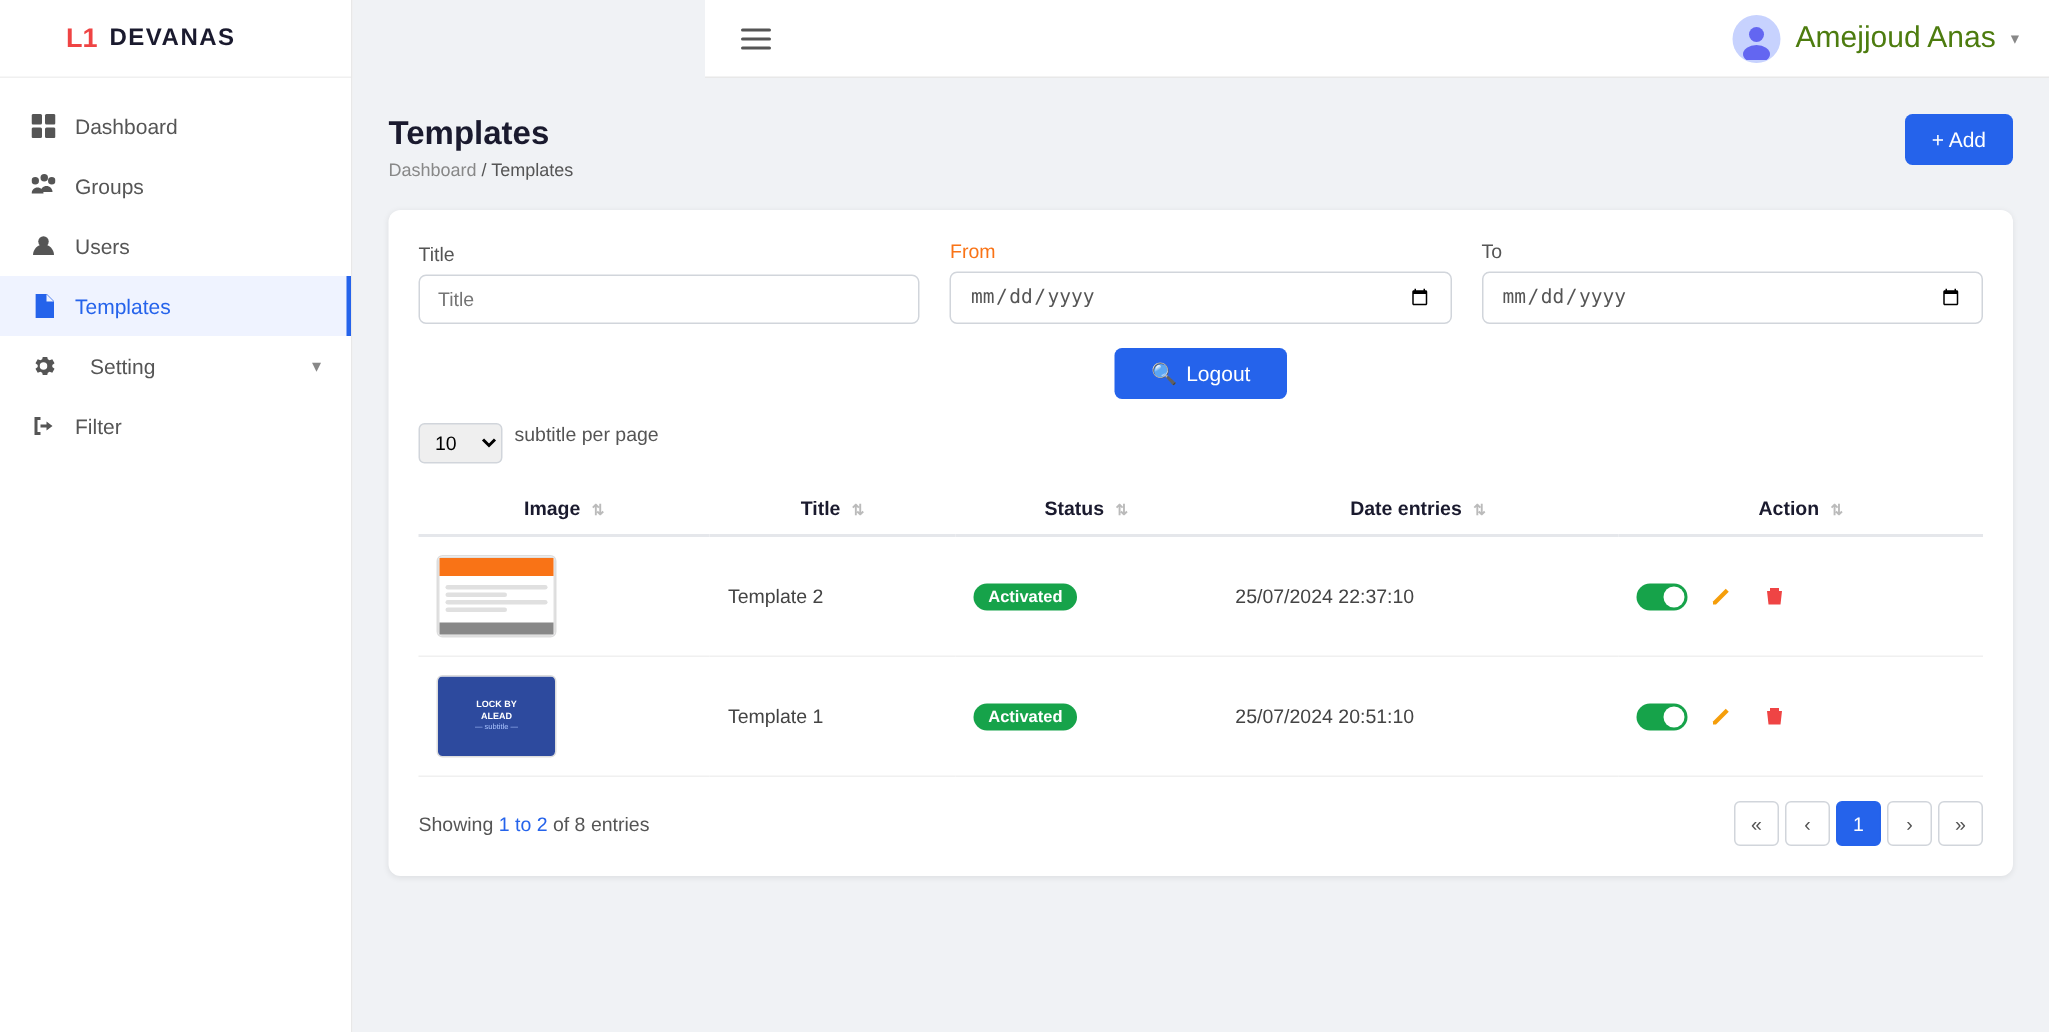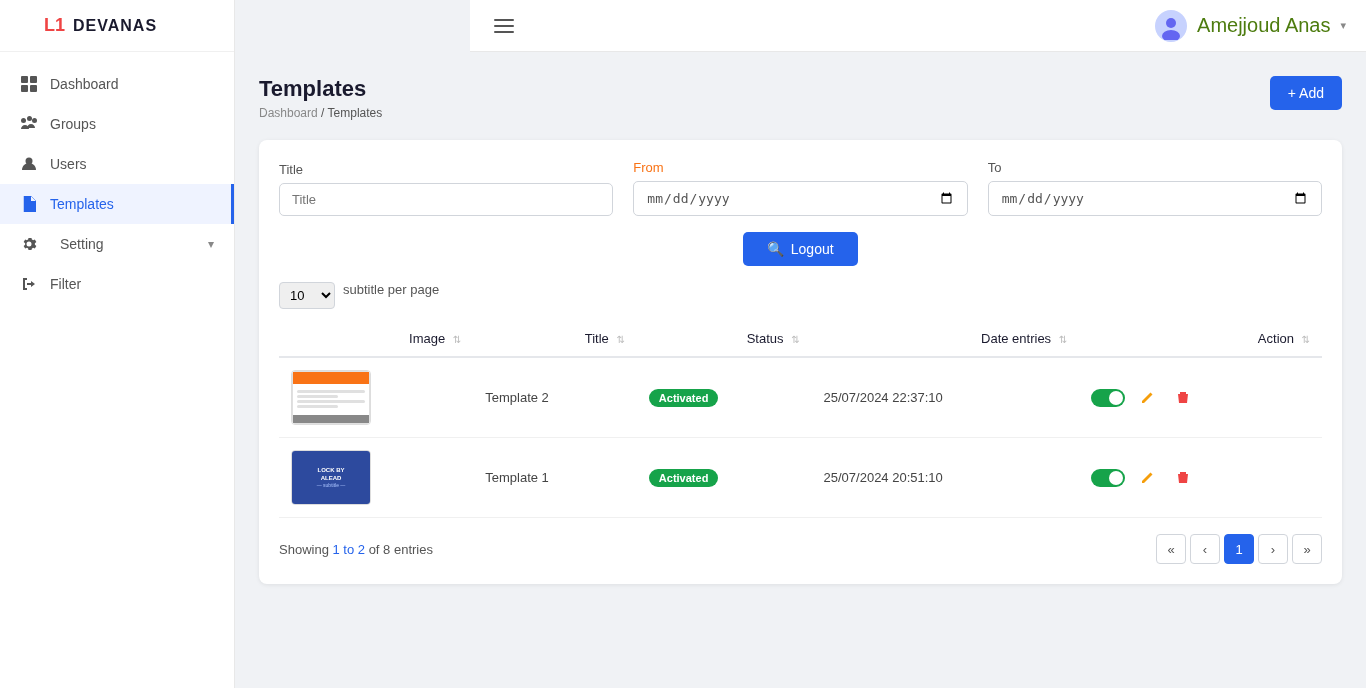--- a/index.html
+++ b/index.html
@@ -169,22 +169,22 @@
       border-radius: 4px;
       padding: 4px 6px;
       font-size: 13px;
     }
 
     
     table { width: 100%; border-collapse: collapse; font-size: 13px; }
     thead tr { border-bottom: 2px solid #e5e7eb; }
     th {
       padding: 10px 12px;
-      text-align: right;
-      font-weight: 400;
+      text-align: center;
+      font-weight: 700;
       color: #1a1a2e;
       font-size: 13px;
       white-space: nowrap;
     }
     th .sort-icon { color: #bbb; margin-left: 4px; font-size: 10px; }
     td { padding: 12px; border-bottom: 1px solid #f0f0f0; color: #444; vertical-align: middle; }
 
     .template-thumb {
       width: 80px;
       height: 55px;

